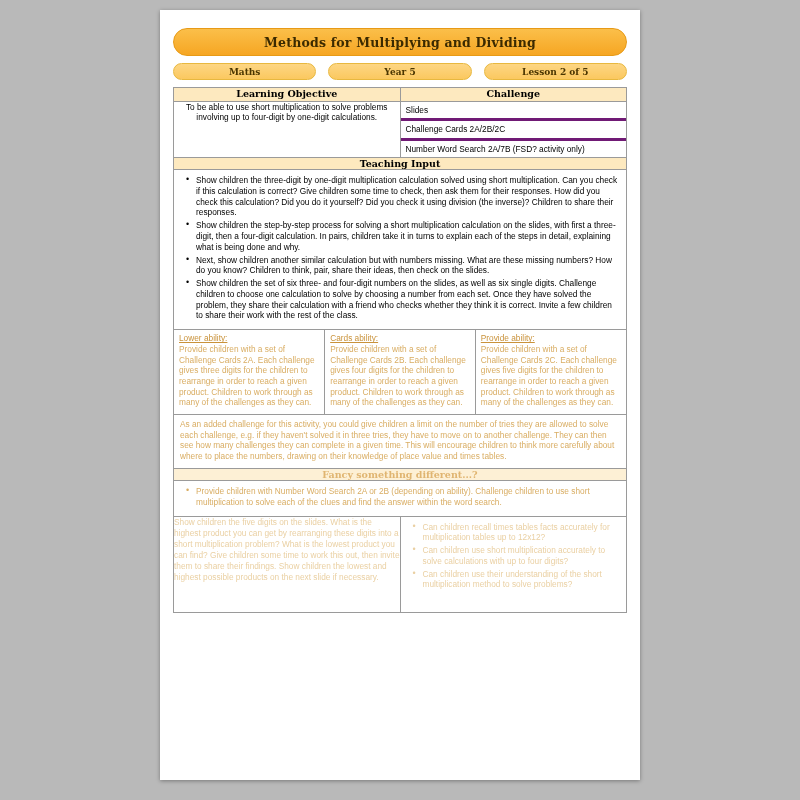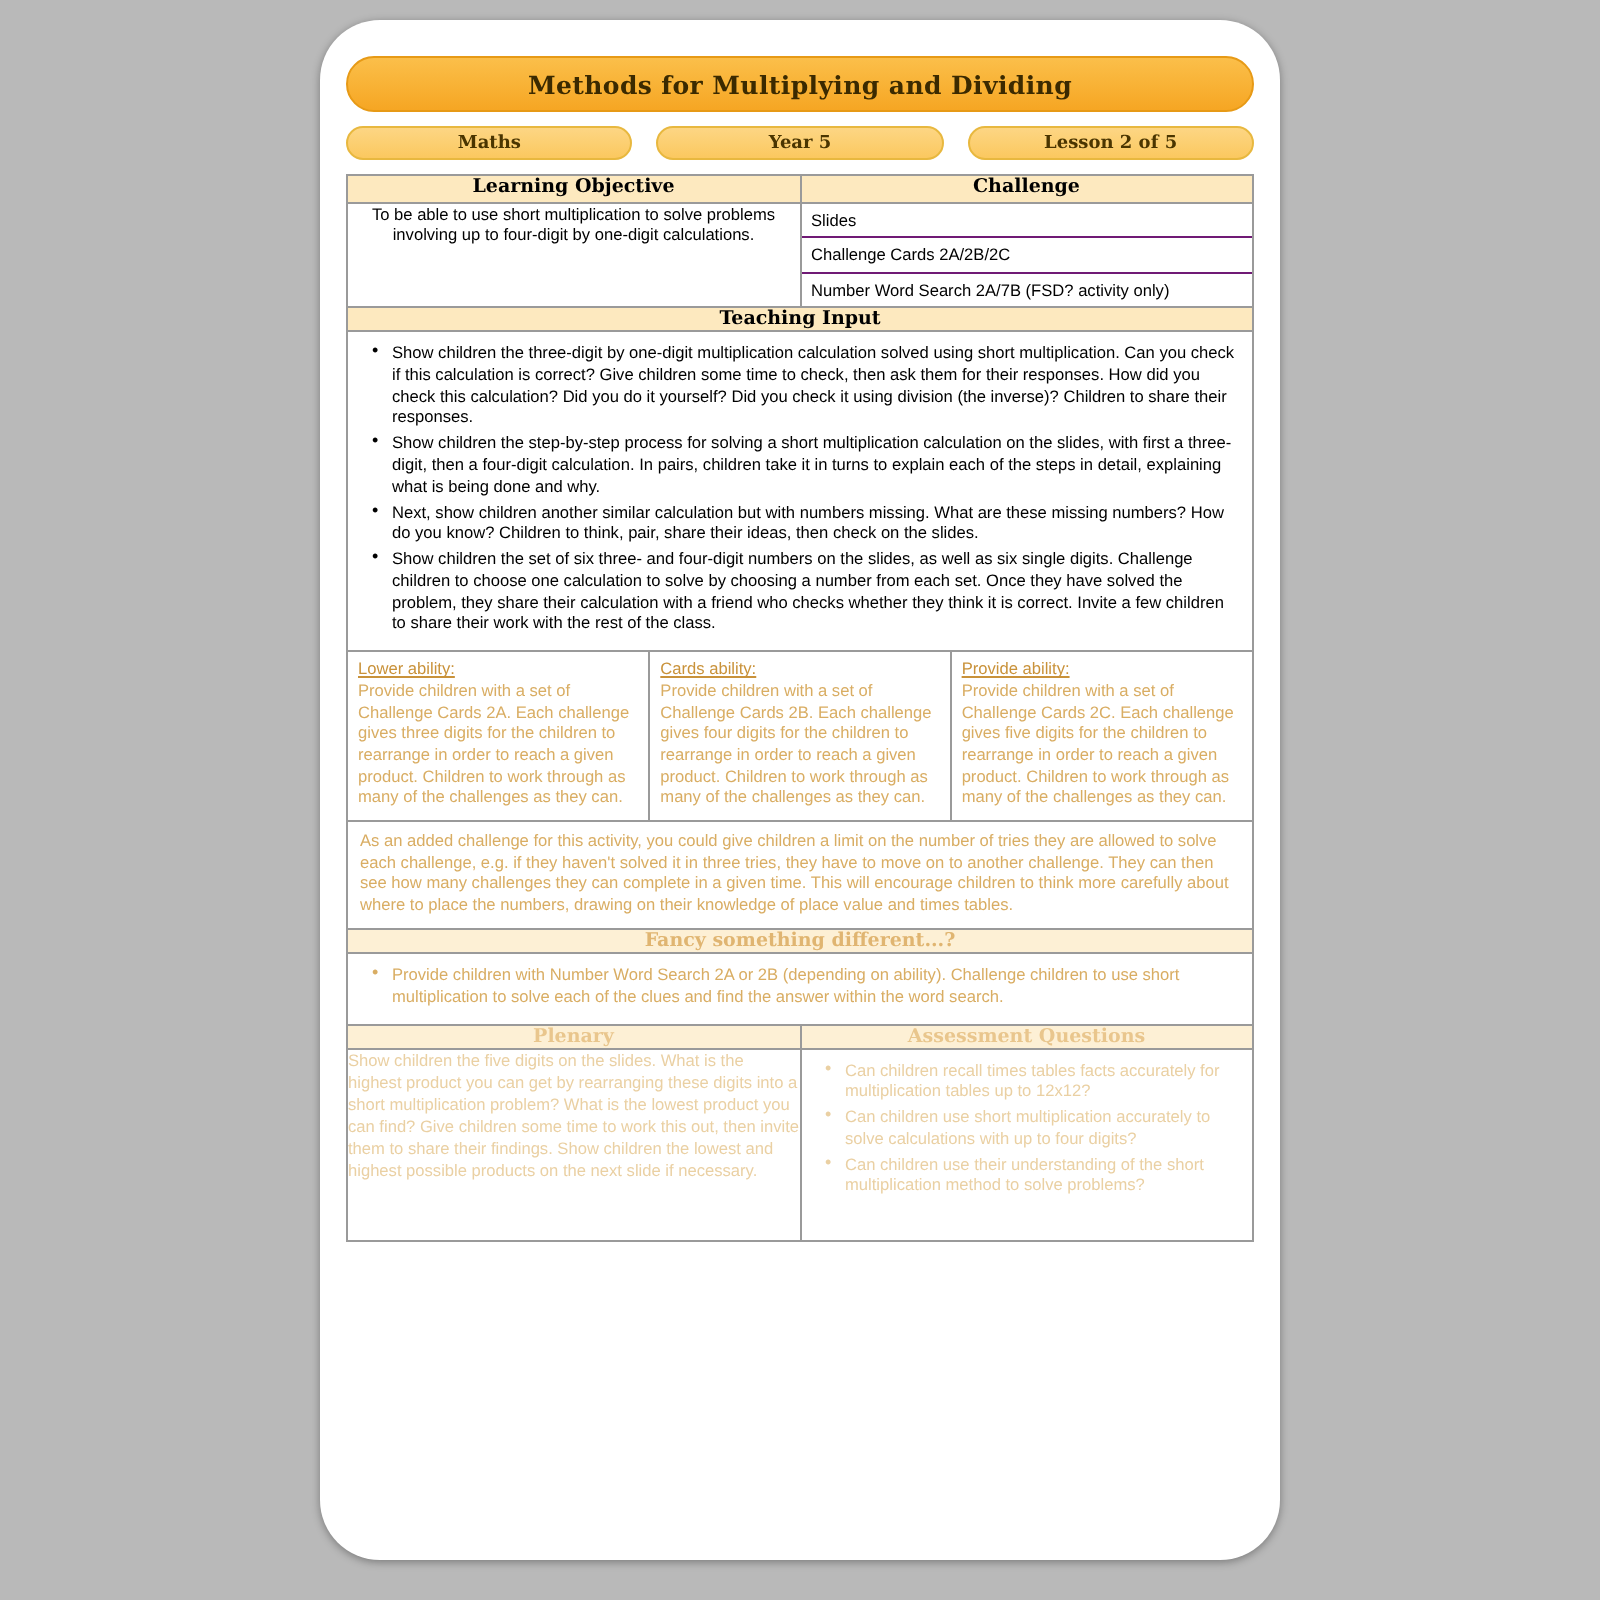--- a/index.html
+++ b/index.html
@@ -12,21 +12,20 @@
   }
   #page {
     position: absolute;
     left: 160px;
     top: 10px;
     width: 480px;
     height: 770px;
     background: #ffffff;
     box-shadow: 0 1px 4px rgba(0,0,0,0.35);
     overflow: hidden;
-    border-radius: 30px;
   }
   .sheet {
     position: absolute;
     left: 13px;
     top: 18px;
     width: 454px;
   }
 
   
   .title-banner {
@@ -112,21 +111,21 @@
     color: #000;
     padding: 5px 10px 8px 10px;
   }
   .res-list {
     font-size: 8.3px;
     line-height: 1.25;
     color: #000;
   }
   .res-item {
     padding: 3px 4px 3px 5px;
-    border-bottom: 1px solid #701a75;
+    border-bottom: 3px solid #701a75;
   }
   .res-item:last-child { border-bottom: none; }
 
   
   ul.bullets {
     margin: 0;
     padding: 5px 8px 6px 22px;
     list-style: none;
   }
   ul.bullets li {
@@ -279,24 +278,20 @@
       </tr>
       <tr>
         <td colspan="2">
           <ul class="bullets faded">
             <li>Provide children with Number Word Search 2A or 2B (depending on ability). Challenge children to use short multiplication to solve each of the clues and find the answer within the word search.</li>
           </ul>
         </td>
       </tr>
 
       <tr>
-        <td class="plenary-bar" style="width:50%">Plenary</td>
-        <td class="plenary-bar" style="width:50%">Assessment Questions</td>
-      </tr>
-      <tr>
         <td class="plenary-body">Show children the five digits on the slides. What is the highest product you can get by rearranging these digits into a short multiplication problem? What is the lowest product you can find? Give children some time to work this out, then invite them to share their findings. Show children the lowest and highest possible products on the next slide if necessary.</td>
         <td>
           <ul class="bullets ghost">
             <li>Can children recall times tables facts accurately for multiplication tables up to 12x12?</li>
             <li>Can children use short multiplication accurately to solve calculations with up to four digits?</li>
             <li>Can children use their understanding of the short multiplication method to solve problems?</li>
           </ul>
         </td>
       </tr>
     </tbody>

